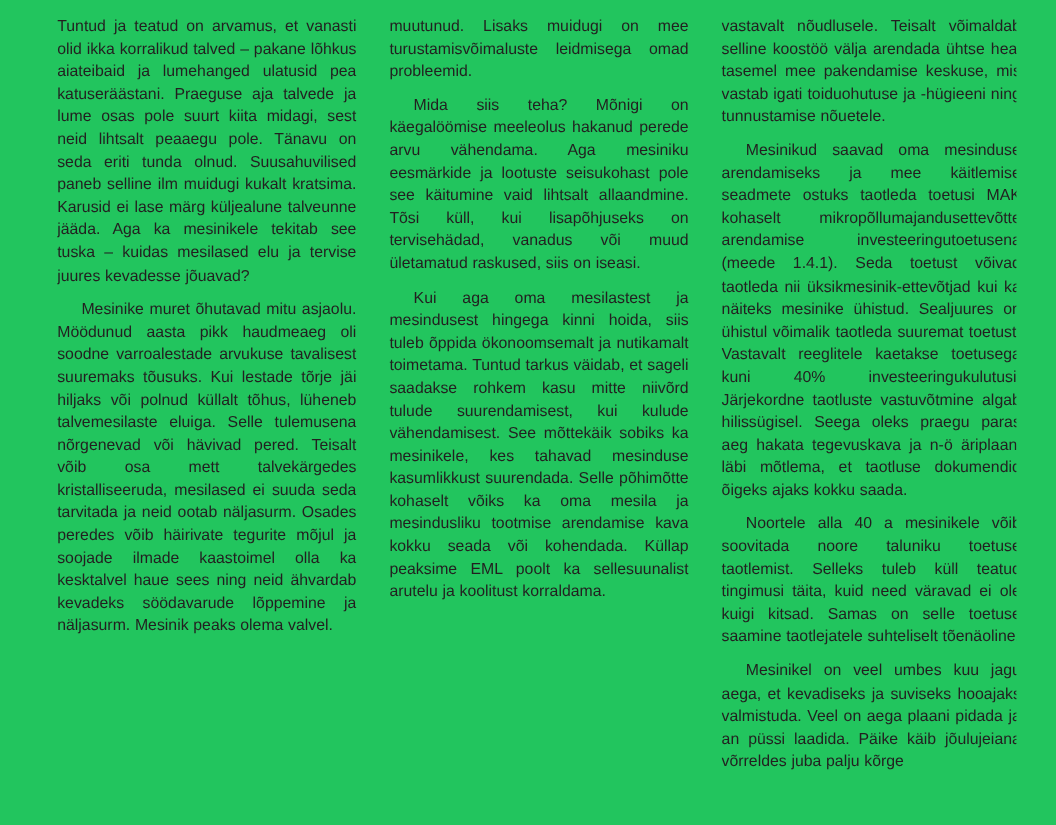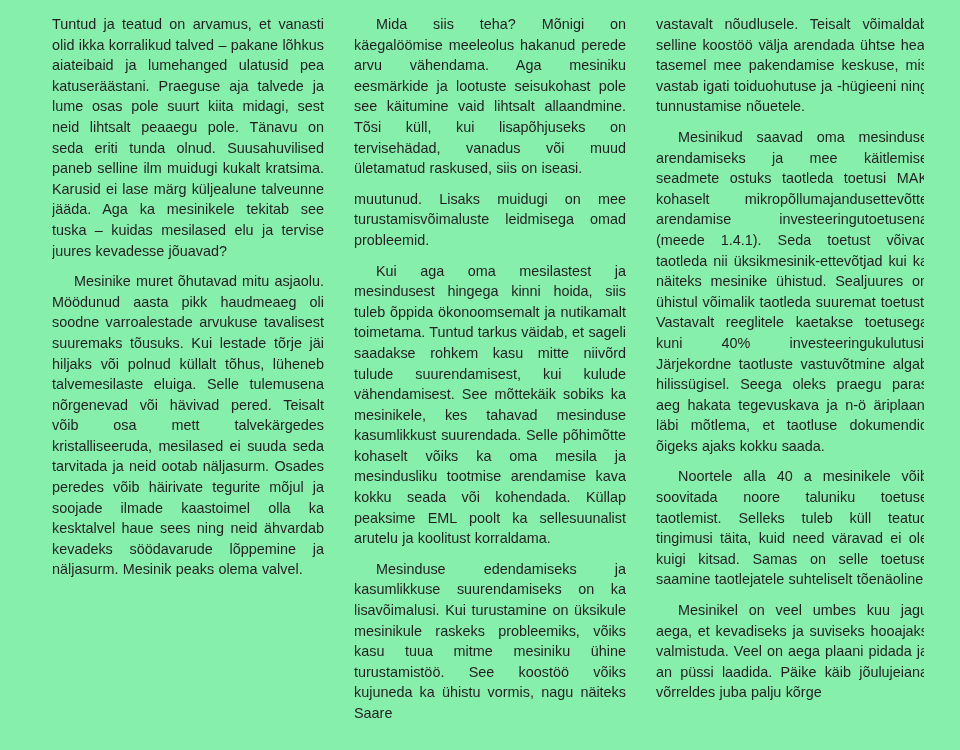--- a/index.html
+++ b/index.html
@@ -11,21 +11,21 @@
     width: 960px;
     height: 750px;
     overflow: hidden;
     font-family: "Liberation Sans", sans-serif;
     color: #231f20;
   }
   #page {
     width: 960px;
     height: 750px;
     position: relative;
-    background: #86efac;
+    background: #22c55e;
     box-sizing: border-box;
     padding: 14px 36px 0 52px;
   }
   .columns {
     display: flex;
     flex-direction: row;
     gap: 30px;
     height: 736px;
     overflow: hidden;
   }
@@ -57,24 +57,23 @@
 
 <div id="page">
   <div class="columns">
 
     <div class="column">
       <p class="para">Tuntud ja teatud on arvamus, et vanasti olid ikka korralikud talved – pakane lõhkus aiateibaid ja lumehanged ulatusid pea katuseräästani. Praeguse aja talvede ja lume osas pole suurt kiita midagi, sest neid lihtsalt peaaegu pole. Tänavu on seda eriti tunda olnud. Suusahuvilised paneb selline ilm muidugi kukalt kratsima. Karusid ei lase märg küljealune talveunne jääda. Aga ka mesinikele tekitab see tuska – kuidas mesilased elu ja tervise juures kevadesse jõuavad?</p>
       <p class="para indent">Mesinike muret õhutavad mitu asjaolu. Möödunud aasta pikk haudmeaeg oli soodne varroalestade arvukuse tavalisest suuremaks tõusuks. Kui lestade tõrje jäi hiljaks või polnud küllalt tõhus, lüheneb talvemesilaste eluiga. Selle tulemusena nõrgenevad või hävivad pered. Teisalt võib osa mett talvekärgedes kristalliseeruda, mesilased ei suuda seda tarvitada ja neid ootab näljasurm. Osades peredes võib häirivate tegurite mõjul ja soojade ilmade kaastoimel olla ka kesktalvel haue sees ning neid ähvardab kevadeks söödavarude lõppemine ja näljasurm. Mesinik peaks olema valvel.</p>
     </div>
 
     <div class="column">
+      <p class="para">muutunud. Lisaks muidugi on mee turustamisvõimaluste leidmisega omad probleemid.</p>
       <p class="para indent">Mida siis teha? Mõnigi on käegalöömise meeleolus hakanud perede arvu vähendama. Aga mesiniku eesmärkide ja lootuste seisukohast pole see käitumine vaid lihtsalt allaandmine. Tõsi küll, kui lisapõhjuseks on tervisehädad, vanadus või muud ületamatud raskused, siis on iseasi.</p>
-      <p class="para">muutunud. Lisaks muidugi on mee turustamisvõimaluste leidmisega omad probleemid.</p>
       <p class="para indent">Kui aga oma mesilastest ja mesindusest hingega kinni hoida, siis tuleb õppida ökonoomsemalt ja nutikamalt toimetama. Tuntud tarkus väidab, et sageli saadakse rohkem kasu mitte niivõrd tulude suurendamisest, kui kulude vähendamisest. See mõttekäik sobiks ka mesinikele, kes tahavad mesinduse kasumlikkust suurendada. Selle põhimõtte kohaselt võiks ka oma mesila ja mesindusliku tootmise arendamise kava kokku seada või kohendada. Küllap peaksime EML poolt ka sellesuunalist arutelu ja koolitust korraldama.</p>
-      <p class="para indent">Mesinduse edendamiseks ja kasumlikkuse suurendamiseks on ka lisavõimalusi. Kui turustamine on üksikule mesinikule raskeks probleemiks, võiks kasu tuua mitme mesiniku ühine turustamistöö. See koostöö võiks kujuneda ka ühistu vormis, nagu näiteks Saare</p>
     </div>
 
     <div class="column">
       <p class="para">vastavalt nõudlusele. Teisalt võimaldab selline koostöö välja arendada ühtse heal tasemel mee pakendamise keskuse, mis vastab igati toiduohutuse ja -hügieeni ning tunnustamise nõuetele.</p>
       <p class="para indent">Mesinikud saavad oma mesinduse arendamiseks ja mee käitlemise seadmete ostuks taotleda toetusi MAK kohaselt mikropõllumajandusettevõtte arendamise investeeringutoetusena (meede 1.4.1). Seda toetust võivad taotleda nii üksikmesinik-ettevõtjad kui ka näiteks mesinike ühistud. Sealjuures on ühistul võimalik taotleda suuremat toetust. Vastavalt reeglitele kaetakse toetusega kuni 40% investeeringukulutusi. Järjekordne taotluste vastuvõtmine algab hilissügisel. Seega oleks praegu paras aeg hakata tegevuskava ja n-ö äriplaani läbi mõtlema, et taotluse dokumendid õigeks ajaks kokku saada.</p>
       <p class="para indent">Noortele alla 40 a mesinikele võib soovitada noore taluniku toetuse taotlemist. Selleks tuleb küll teatud tingimusi täita, kuid need väravad ei ole kuigi kitsad. Samas on selle toetuse saamine taotlejatele suhteliselt tõenäoline.</p>
       <p class="para indent">Mesinikel on veel umbes kuu jagu aega, et kevadiseks ja suviseks hooajaks valmistuda. Veel on aega plaani pidada ja an püssi laadida. Päike käib jõulujeiana võrreldes juba palju kõrge</p>
     </div>
 
   </div>

